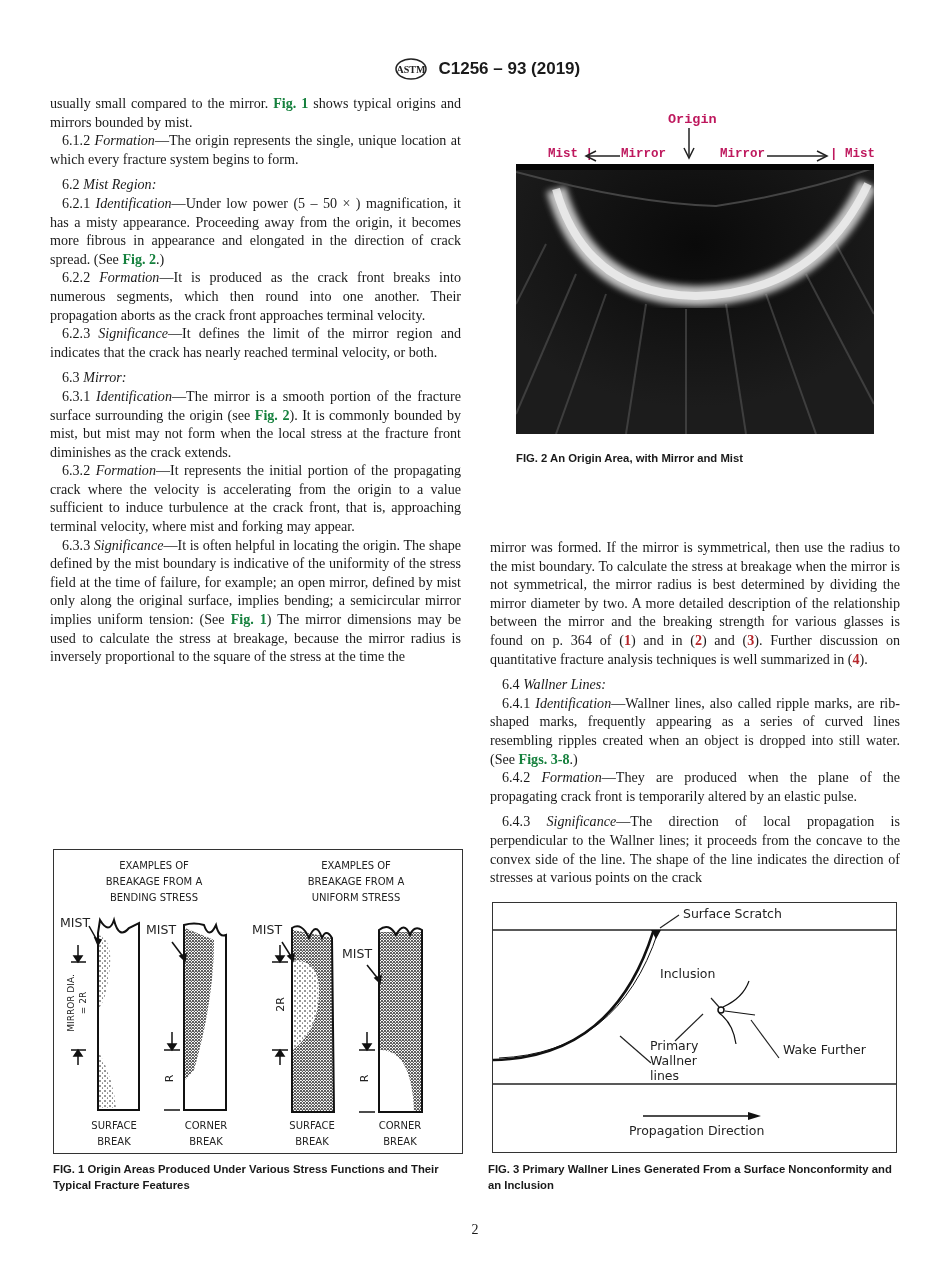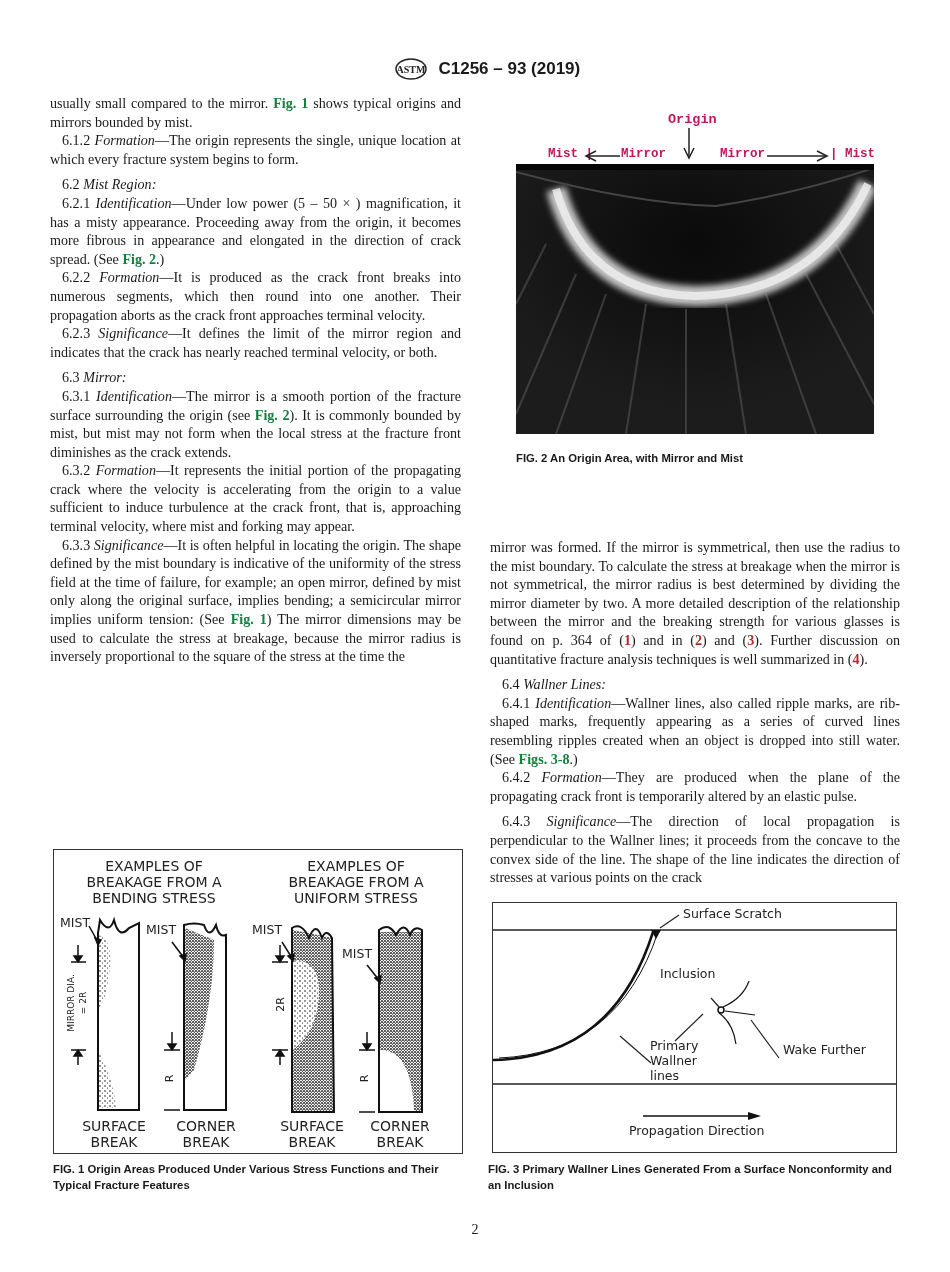--- a/index.html
+++ b/index.html
@@ -15,21 +15,21 @@
   .col p.ind { text-indent: 12px; }
   .col p.gap { margin-top: 7px; }
   .col i { font-style: italic; }
   .link { color: #15803d; font-weight: bold; }
   .ref { color: #b5262b; font-weight: bold; }
   #left { left: 50px; top: 94px; width: 411px; }
   #right-top { left: 490px; top: 490px; width: 410px; margin-top: 48px; }
   .caption { position: absolute; font-family: "Liberation Sans", sans-serif; font-weight: bold;
              font-size: 11.3px; line-height: 16px; text-align: left; }
   .fig-box { position: absolute; border: 1.5px solid #333; background: #fff; }
-  .fig1-label { position: absolute; font-family: "DejaVu Sans", sans-serif; font-size: 14px; line-height: 16px;
+  .fig1-label { position: absolute; font-family: "DejaVu Sans", sans-serif; font-size: 10px; line-height: 16px;
                 text-align: center; color: #222; }
   .fig-text { position: absolute; font-family: "DejaVu Sans", sans-serif; font-size: 12.5px; color: #222; white-space: nowrap; }
   .photo-label { position: absolute; font-family: Liberation Mono, monospace; font-weight: bold; font-size: 12.5px; color: #be185d; white-space: nowrap; }
   .page-num { position: absolute; top: 1222px; left: 0; width: 950px; text-align: center; font-size: 14px; }
 </style>
 </head>
 <body>
 
 <div class="header">
   <span class="logo">

